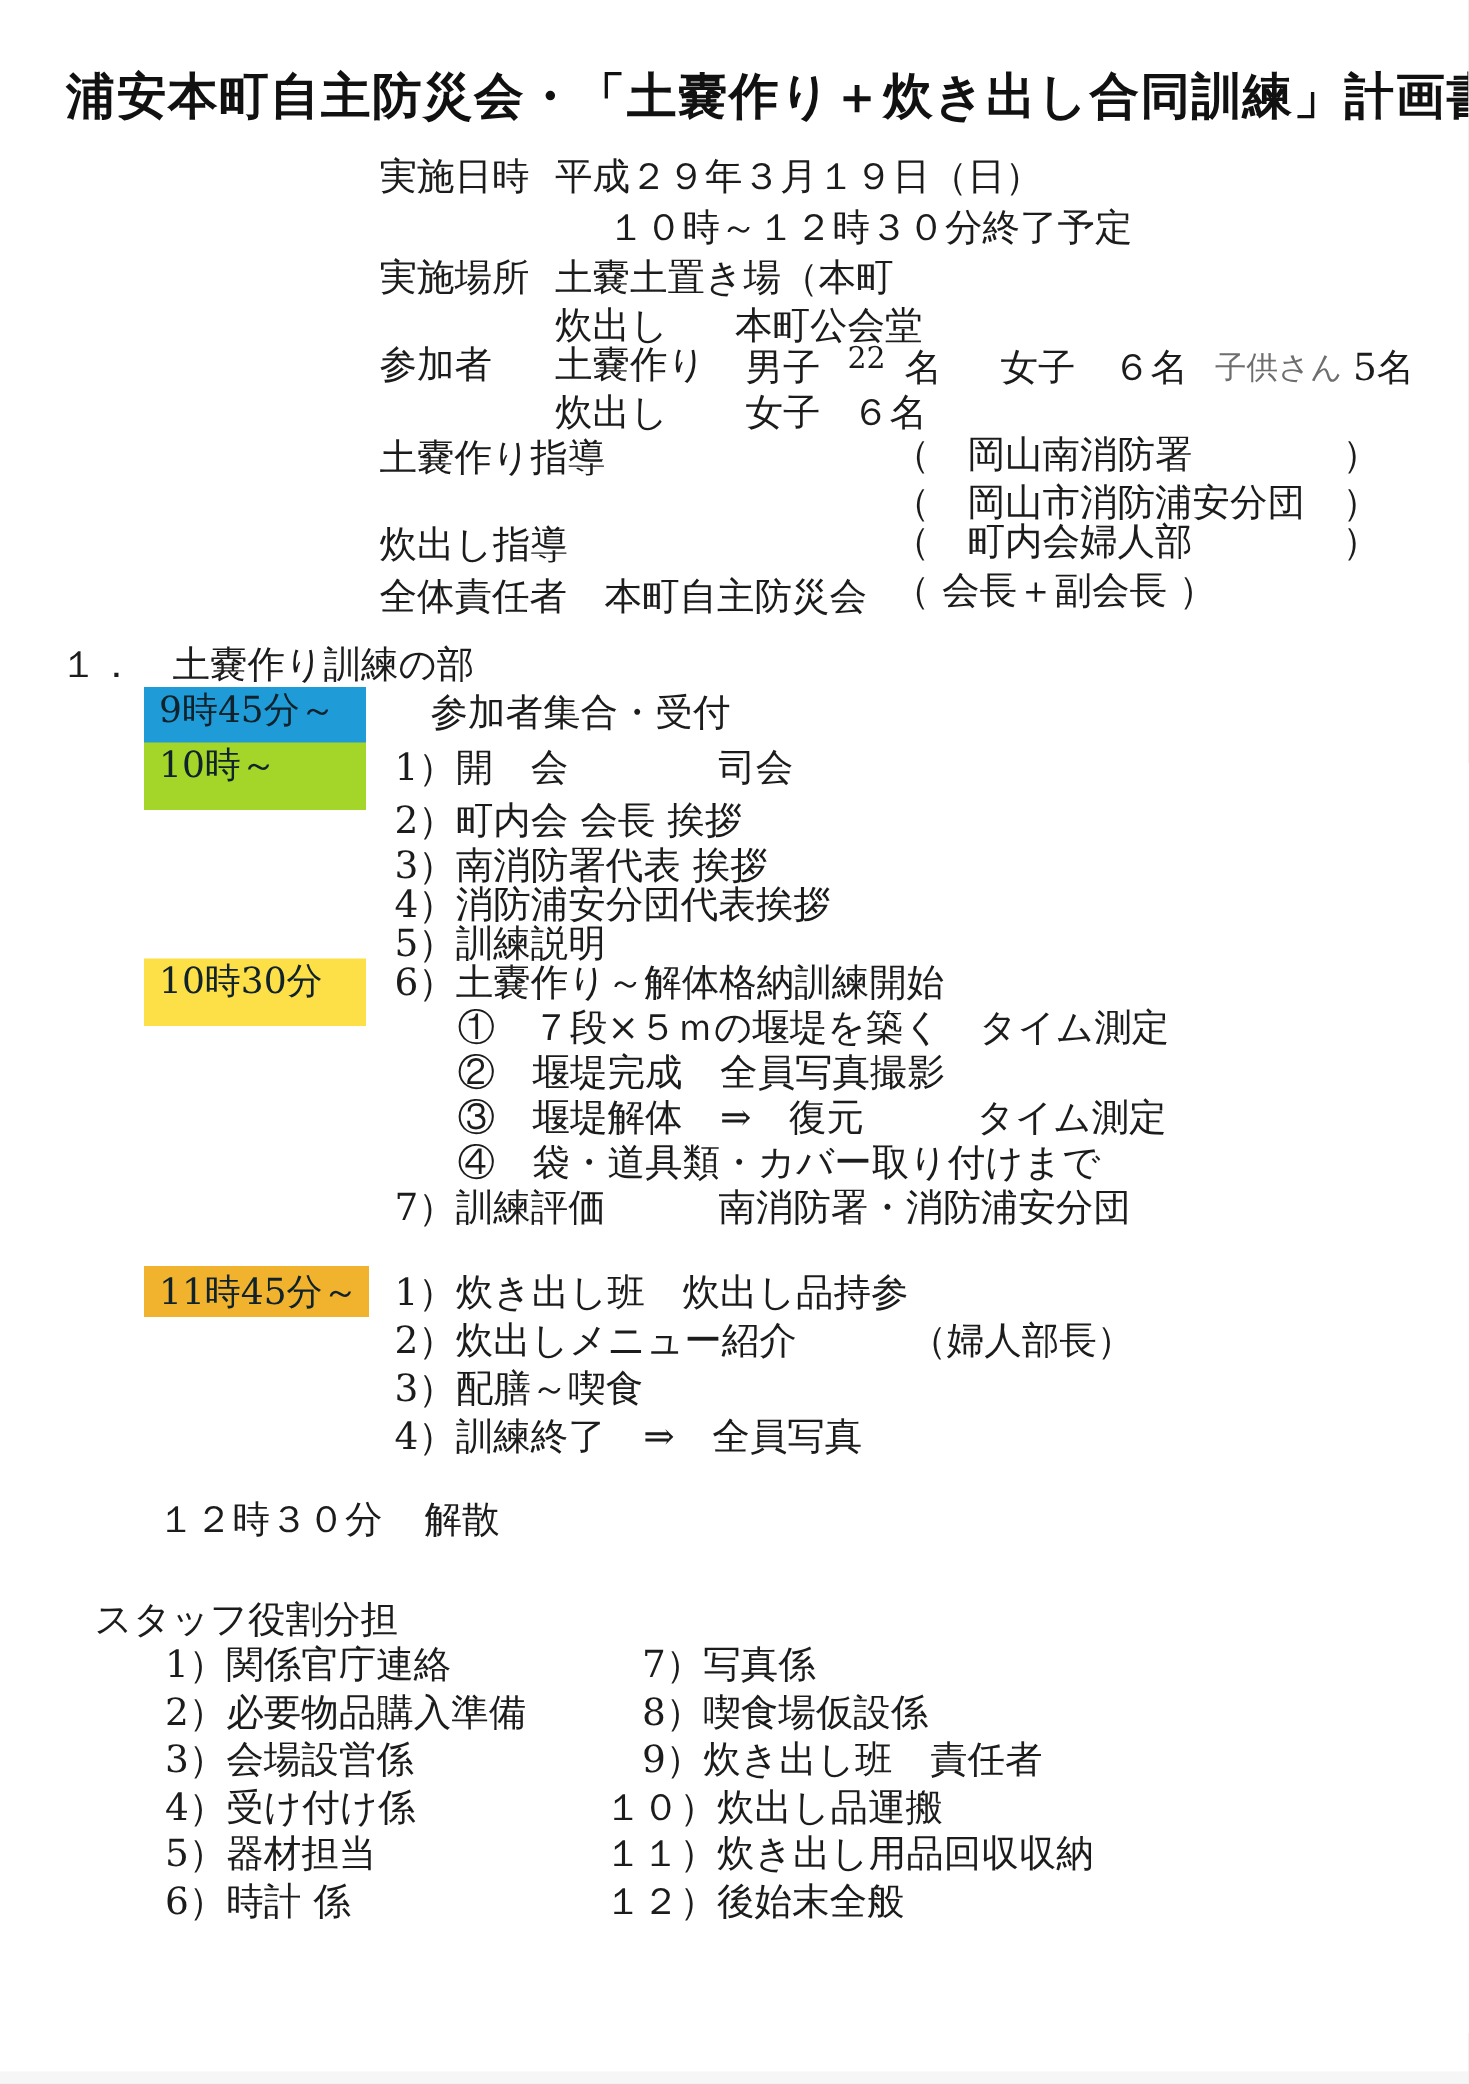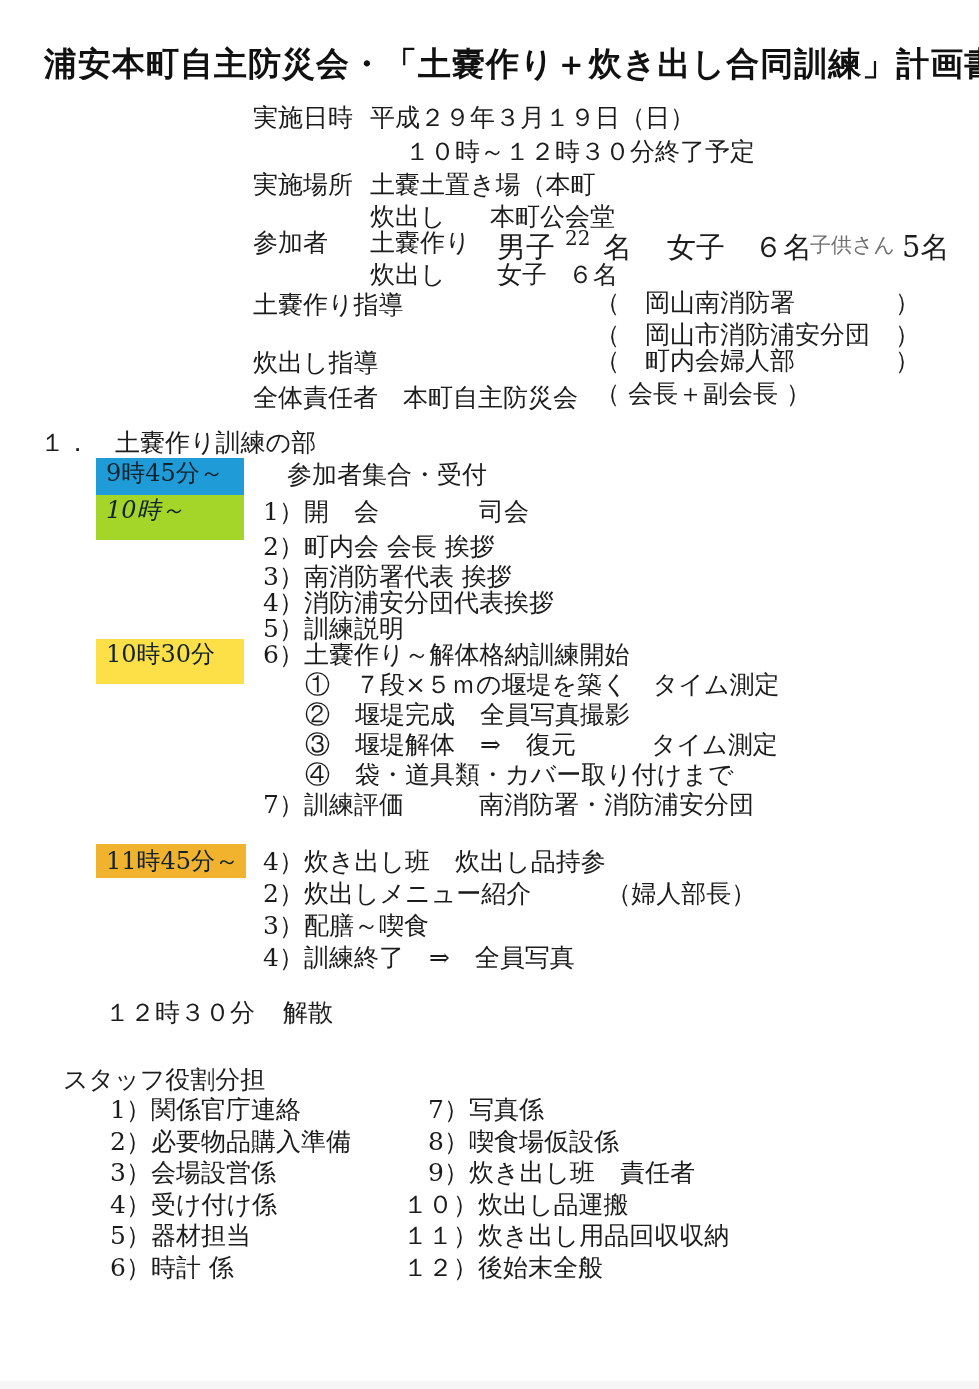--- a/index.html
+++ b/index.html
@@ -28,21 +28,21 @@
     white-space:nowrap;
     color:#111;
   }
   .hl{
     position:absolute;
     left:96px;width:148px;height:45px;
     font-size:24px;line-height:31px;
     padding-left:10px;box-sizing:border-box;
     white-space:nowrap;color:#10222b;
   }
-  .seg{position:absolute;white-space:pre;font-size:29px;}
+  .seg{position:absolute;white-space:pre;font-size:25px;}
   .num{font-size:20px;font-family:"DejaVu Serif",serif;}
   .gray-small{font-size:21px;color:#6e6e6e;}
   .staff-col{position:absolute;font-size:25px;}
   .staff-col div{height:31.5px;line-height:31.5px;white-space:pre;}
   .indent25{padding-left:25px;}
   .bottom-scan{
     position:absolute;left:0;bottom:0;width:100%;height:8px;
     background:#f6f6f6;
   }
 </style>
@@ -83,37 +83,37 @@
   <div class="line" style="top:346px;left:595px;">（　町内会婦人部　　　　）</div>
 
   <div class="line" style="top:383px;left:253px;">全体責任者　本町自主防災会</div>
   <div class="line" style="top:379px;left:595px;">（ 会長＋副会長 ）</div>
 
   <div class="line" style="top:428px;left:40px;">１．　土嚢作り訓練の部</div>
 
   <div class="hl" style="top:458px;background:#1f9cd8;">9時45分～</div>
   <div class="line" style="top:460px;left:287px;">参加者集合・受付</div>
 
-  <div class="hl" style="top:495px;background:#a4d529;font-style:italic;">10時～</div>
+  <div class="hl" style="top:495px;background:#a4d529;">10時～</div>
   <div class="line" style="top:497px;left:263px;">1）開　会　　　　司会</div>
   <div class="line" style="top:532px;left:263px;">2）町内会 会長 挨拶</div>
   <div class="line" style="top:562px;left:263px;">3）南消防署代表 挨拶</div>
   <div class="line" style="top:588px;left:263px;">4）消防浦安分団代表挨拶</div>
   <div class="line" style="top:614px;left:263px;">5）訓練説明</div>
 
   <div class="hl" style="top:639px;background:#fde047;">10時30分</div>
   <div class="line" style="top:640px;left:263px;">6）土嚢作り～解体格納訓練開始</div>
   <div class="line" style="top:670px;left:305px;">①　７段×５ｍの堰堤を築く　タイム測定</div>
   <div class="line" style="top:730px;left:305px;">③　堰堤解体　⇒　復元　　　タイム測定</div>
   <div class="line" style="top:700px;left:305px;">②　堰堤完成　全員写真撮影</div>
   <div class="line" style="top:760px;left:305px;">④　袋・道具類・カバー取り付けまで</div>
   <div class="line" style="top:790px;left:263px;">7）訓練評価　　　南消防署・消防浦安分団</div>
 
   <div class="hl" style="top:844px;width:150px;height:34px;line-height:34px;background:#f1b32d;">11時45分～</div>
-  <div class="line" style="top:847px;left:263px;">4）炊き出し班　炊出し品持参</div>
+  <div class="line" style="top:847px;left:263px;">1）炊き出し班　炊出し品持参</div>
   <div class="line" style="top:879px;left:263px;">2）炊出しメニュー紹介　　　（婦人部長）</div>
   <div class="line" style="top:911px;left:263px;">3）配膳～喫食</div>
   <div class="line" style="top:943px;left:263px;">4）訓練終了　⇒　全員写真</div>
 
   <div class="line" style="top:998px;left:105px;">１２時３０分</div>
   <div class="line" style="top:998px;left:283px;">解散</div>
 
   <div class="line" style="top:1065px;left:63px;">スタッフ役割分担</div>
 
   <div class="staff-col" style="top:1094px;left:110px;">

